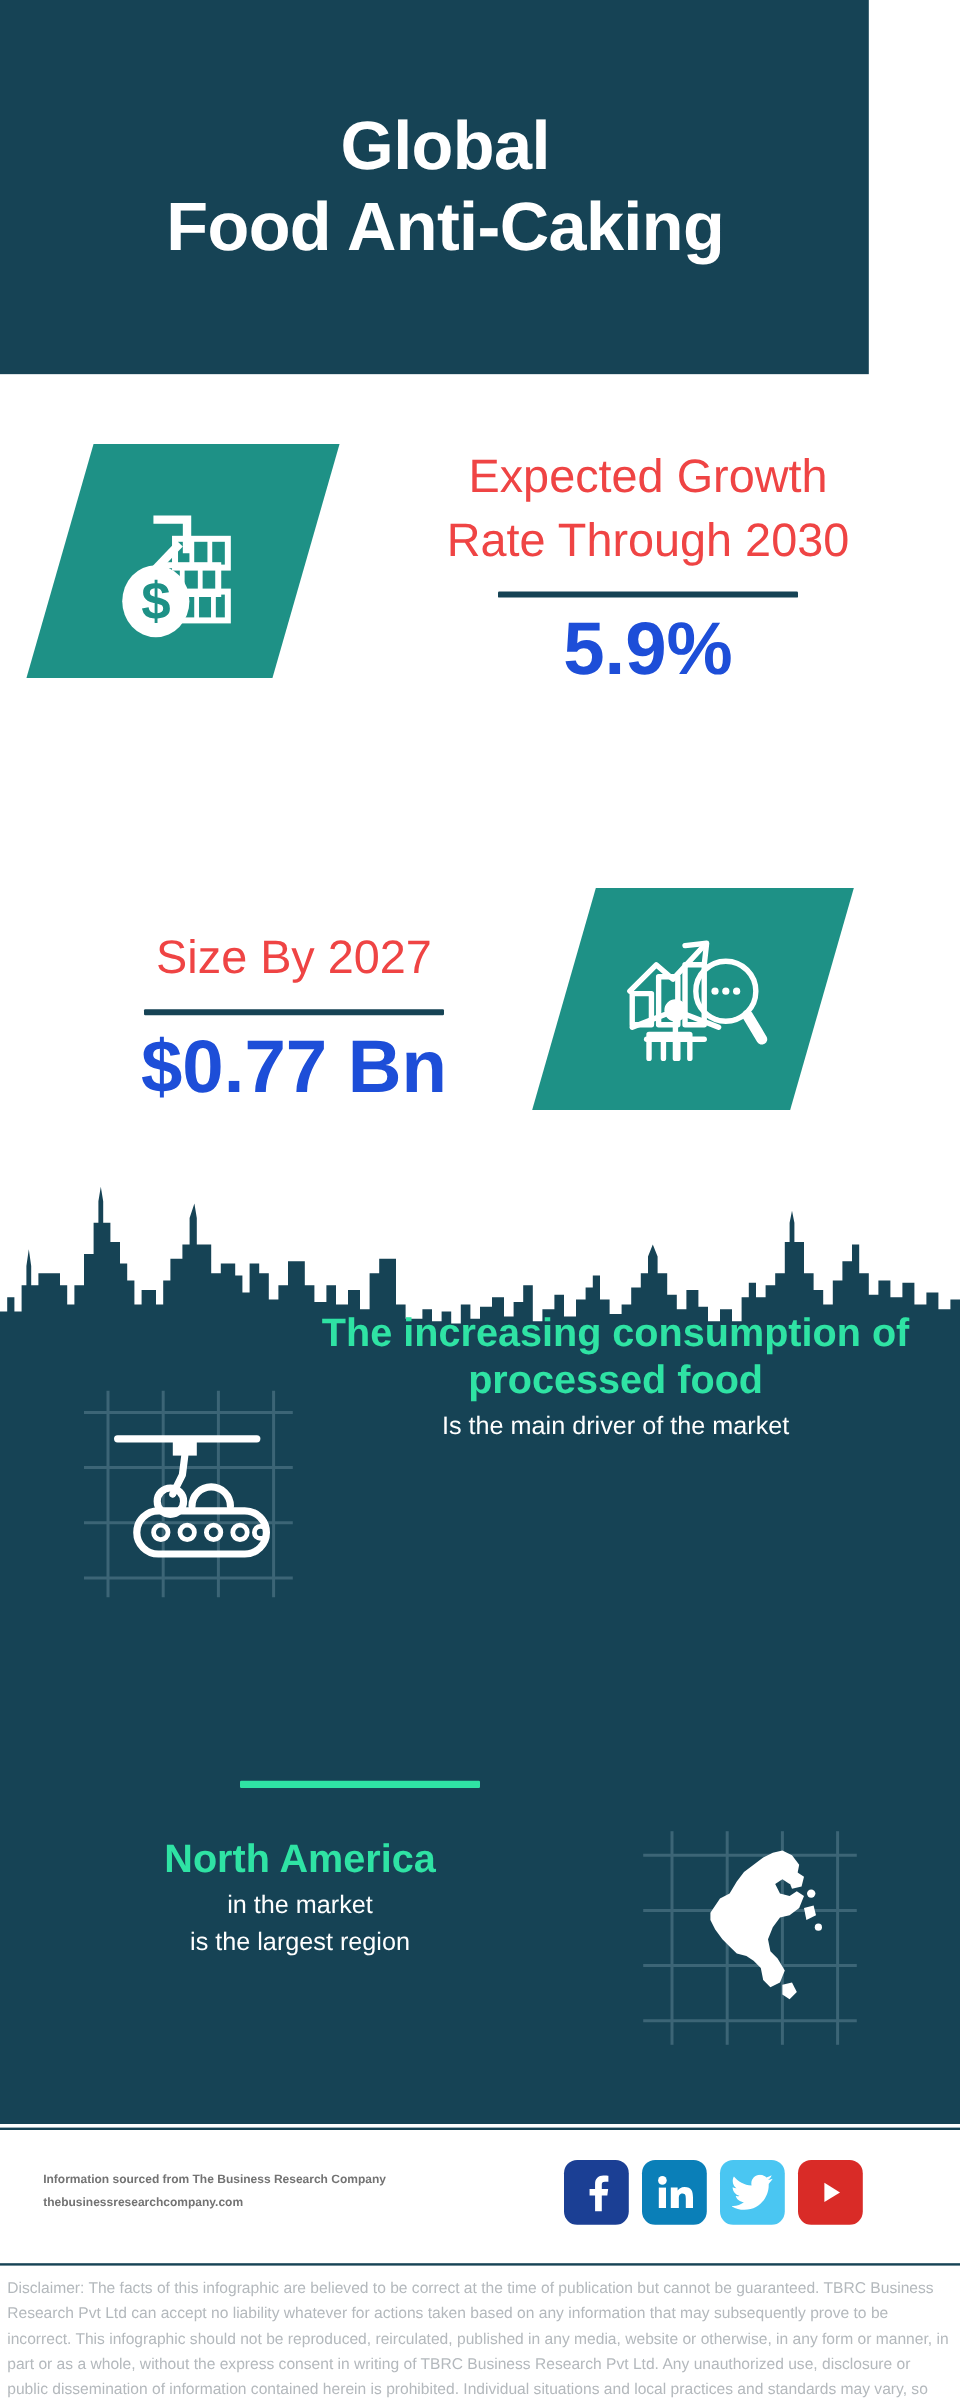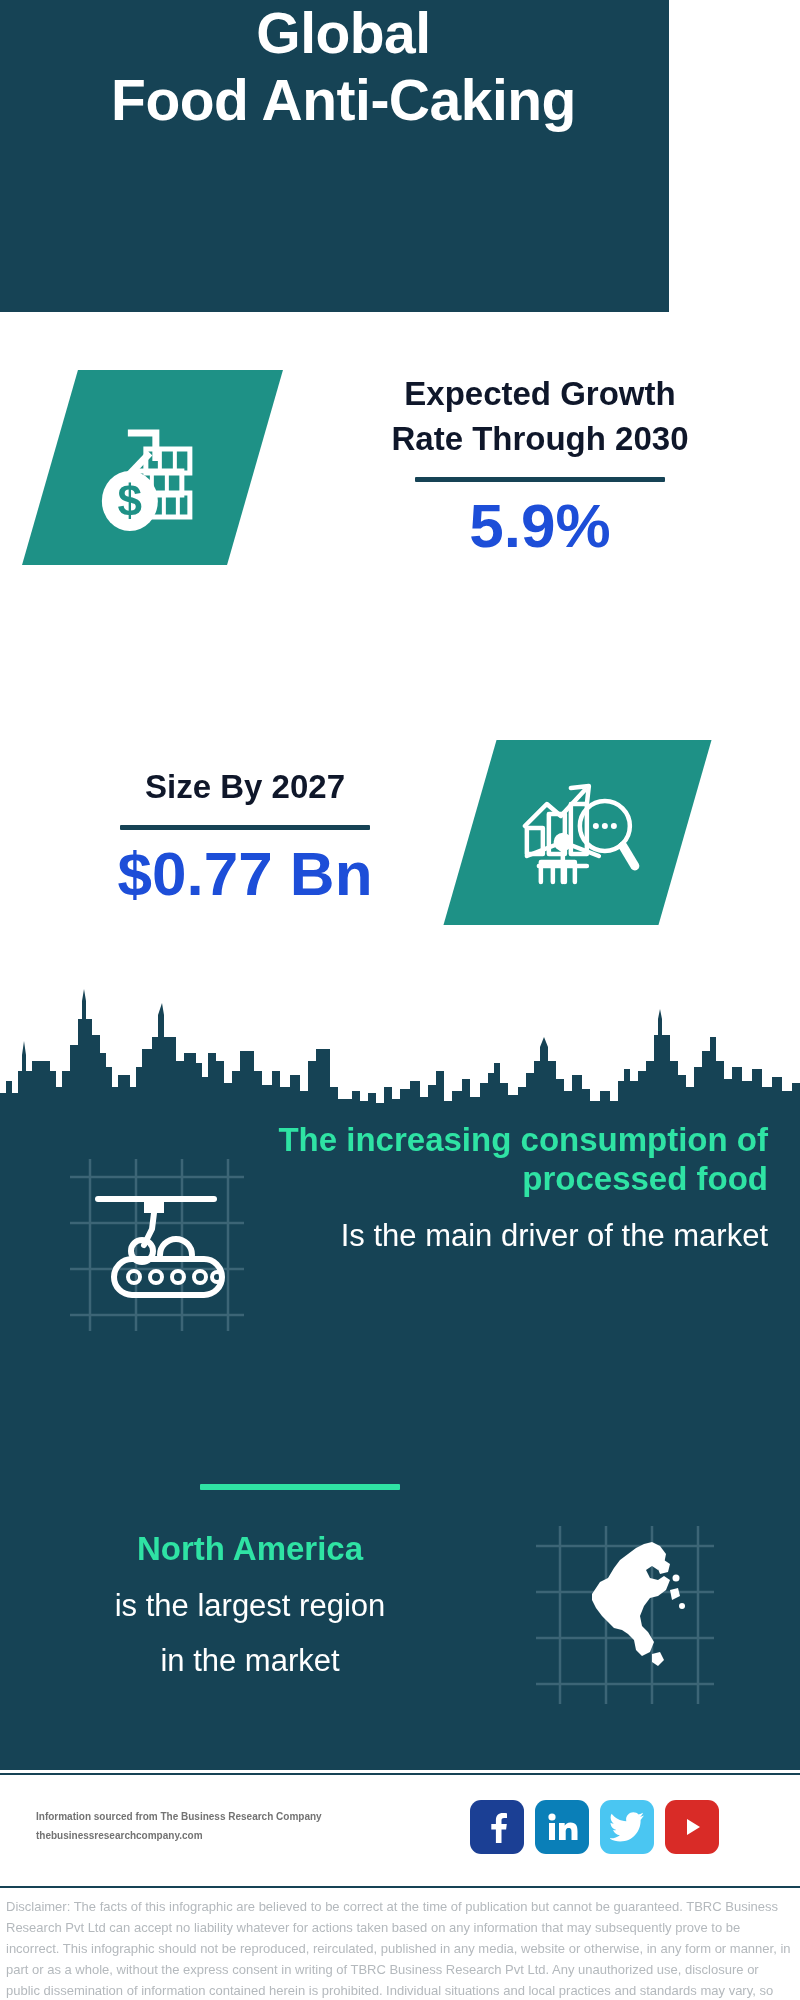--- a/index.html
+++ b/index.html
@@ -7,24 +7,24 @@
   body {
     font-family:"Liberation Sans", sans-serif;
     background:#ffffff;
     position:relative;
     overflow:hidden;
   }
   .page { width:800px; height:2000px; position:relative; background:#fff; }
 
   
   .header {
-    position:absolute; left:0; top:0; width:669px; height:312px;
+    position:absolute; left:0; top:0; width:724px; height:312px;
     background:#164355;
     display:flex; flex-direction:column;
-    align-items:center; padding-left:18px;
+    align-items:center; justify-content:center;padding-left:18px;
   }
   .header h1 {
     color:#ffffff; font-weight:bold; text-align:center;
     font-size:57px; line-height:1.18; letter-spacing:-0.5px;
   }
   .header h1 .ln { display:block; }
 
   
   .light-band {
     position:absolute; left:0; top:312px; width:800px; height:658px;
@@ -39,21 +39,21 @@
   }
   .para > svg { transform:skewX(16deg); }
 
   
   .growth-icon { position:absolute; left:50px; top:370px; width:205px; height:195px; }
   .growth-text {
     position:absolute; left:310px; top:372px; width:460px;
     text-align:center;
   }
   .stat-label {
-    color:#0f172a; font-weight:bold; font-size:33px; line-height:1.35;
+    color:#ef4444; font-weight:normal; font-size:39px; line-height:1.35;
   }
   .rule-dark {
     width:250px; height:5px; background:#164355;
     margin:16px auto 10px auto; border-radius:1px;
   }
   .stat-value-teal {
     color:#1d4ed8; font-weight:bold; font-size:62px; line-height:1.1;
   }
 
   
@@ -70,29 +70,29 @@
 
   
   .dark-body {
     position:absolute; left:0; top:1110px; width:800px; height:660px;
     background:#164355;
   }
 
   
   .driver-icon { position:absolute; left:62px; top:1155px; width:190px; height:180px; }
   .driver-text {
-    position:absolute; left:258px; top:1121px; width:510px; text-align:right;
+    position:absolute; left:258px; top:1092px; width:510px; text-align:center;
   }
   .mint-hl {
     color:#2fe3a4; font-weight:bold; font-size:33px; line-height:1.18;
     display:block;
   }
   .white-sub {
-    color:#ffffff; font-weight:normal; font-size:31px; line-height:1.2;
-    display:block; margin-top:18px;
+    color:#ffffff; font-weight:normal; font-size:21px; line-height:1.2;
+    display:block; margin-top:6px;
   }
   .rule-mint {
     position:absolute; left:200px; top:1484px;
     width:200px; height:6px; background:#2fe3a4; border-radius:1px;
   }
 
   
   .region-text {
     position:absolute; left:40px; top:1530px; width:420px; text-align:center;
   }
@@ -285,22 +285,22 @@
 
   <div class="driver-text">
     <span class="mint-hl">The increasing consumption of processed food</span>
     <span class="white-sub">Is the main driver of the market</span>
   </div>
 
   <div class="rule-mint"></div>
 
   <div class="region-text">
     <span class="mint-hl">North America</span>
+    <span class="white-sub">in the market</span>
     <span class="white-sub">is the largest region</span>
-    <span class="white-sub">in the market</span>
   </div>
 
   <div class="region-icon">
     <svg width="190" height="190" viewBox="0 0 190 190">
       <g stroke="#3c6576" stroke-width="2.5" fill="none">
         <line x1="6" y1="26" x2="184" y2="26"></line>
         <line x1="6" y1="72" x2="184" y2="72"></line>
         <line x1="6" y1="118" x2="184" y2="118"></line>
         <line x1="6" y1="164" x2="184" y2="164"></line>
         <line x1="30" y1="6" x2="30" y2="184"></line>

